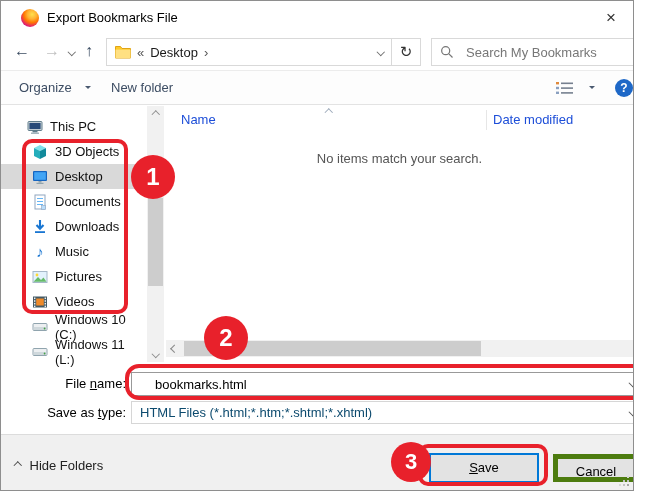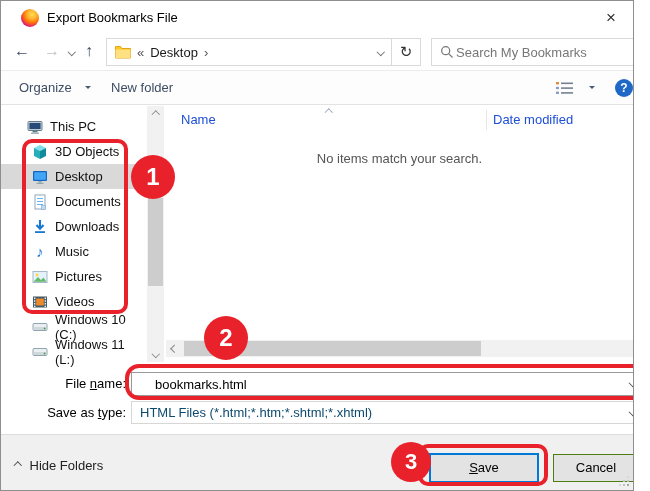--- a/index.html
+++ b/index.html
@@ -21,21 +21,21 @@
   .chev.left{transform:rotate(135deg);}
   .chev.right{transform:rotate(-45deg);}
   .chev.sm{width:4.5px;height:4.5px;}
   .breadcrumb{position:absolute;left:105px;top:37px;width:286px;height:28px;box-sizing:border-box;
     border:1px solid #d9d9d9;display:flex;align-items:center;gap:6px;padding:0 8px;background:#fff;}
   .crumb{color:#1a1a1a;}
   .crumb-sep{color:#555;}
   .refresh-box{position:absolute;left:391px;top:37px;width:29px;height:28px;box-sizing:border-box;border:1px solid #d9d9d9;
     border-left:none;display:flex;align-items:center;justify-content:center;font-size:15px;color:#333;background:#fff;}
   .search-box{position:absolute;left:430px;top:37px;width:212px;height:28px;box-sizing:border-box;border:1px solid #d9d9d9;
-    display:flex;align-items:center;padding:0 8px;gap:0;background:#fff;}
+    display:flex;align-items:center;padding:0 8px;gap:10px;background:#fff;}
   .search-box input{border:none;outline:none;flex:1;font:13px "Liberation Sans","DejaVu Sans",sans-serif;color:#333;min-width:0;}
   .search-box input::placeholder{color:#777;}
   
   .toolbar{position:absolute;left:0;top:69px;right:0;height:35px;background:#fdfdfd;box-sizing:border-box;
     border-top:1px solid #ececec;border-bottom:1px solid #e3e3e3;color:#3d4d63;}
   .tb-organize{position:absolute;left:18px;line-height:33px;}
   .tb-organize-caret{position:absolute;left:84px;top:15px;width:0;height:0;border:3.5px solid transparent;border-top-color:#4a5a70;}
   .tb-newfolder{position:absolute;left:110px;line-height:33px;}
   .tb-caret{position:absolute;left:588px;top:15px;width:0;height:0;border:3.5px solid transparent;border-top-color:#4a5a70;}
   .help-btn{position:absolute;left:614px;top:8px;width:18px;height:18px;border-radius:50%;background:#1e68c7;color:#fff;
@@ -70,21 +70,21 @@
     font:13px "Liberation Sans","DejaVu Sans",sans-serif;color:#000;margin-left:15px;}
   .combo{position:absolute;left:130px;top:400px;width:518px;height:23px;box-sizing:border-box;border:1px solid #d6d6d6;
     background:#fff;line-height:21px;padding-left:8px;color:#0c4a6e;}
   .combo-chev{position:absolute;pointer-events:none;}
   .key{text-decoration:underline;}
   
   .footer{position:absolute;left:0;top:433px;right:0;bottom:0;background:#f0f0f0;border-top:1px solid #dcdcdc;box-sizing:border-box;}
   .hide-folders{position:absolute;left:14px;top:23px;display:flex;align-items:center;gap:9px;color:#222;}
   .btn{position:absolute;box-sizing:border-box;text-align:center;background:#e3e3e3;color:#000;}
   .btn-save{left:428px;top:18px;width:110px;height:30px;border:2px solid #0078d7;line-height:26px;}
-  .btn-cancel{left:552px;top:19px;width:86px;height:28px;border:1px solid #4d7c0f;line-height:26px;}
+  .btn-cancel{left:552px;top:19px;width:86px;height:28px;border:5px solid #4d7c0f;line-height:26px;}
   .grip{position:absolute;right:4px;bottom:4px;width:10px;height:10px;}
   .grip span{position:absolute;right:0;bottom:0;width:2px;height:2px;background:#a6a6a6;
     box-shadow:-4px 0 0 #c2c2c2,0 -4px 0 #c2c2c2,-8px 0 0 #d7d7d7,0 -8px 0 #d7d7d7,-4px -4px 0 #c2c2c2;}
   
   .anno{position:absolute;z-index:9;pointer-events:none;}
   .anno-rect{border:4px solid #e8212b;border-radius:12px;}
   .anno-circle{background:#e8212b;border-radius:50%;color:#fff;font-weight:bold;text-align:center;}
 </style>
 </head>
 <body>

